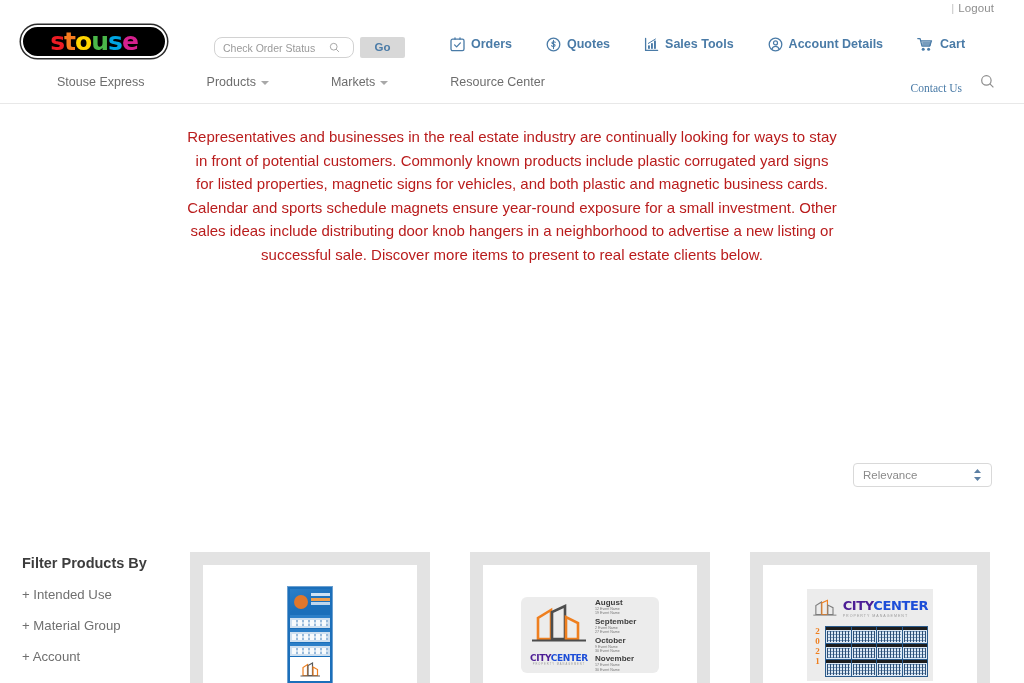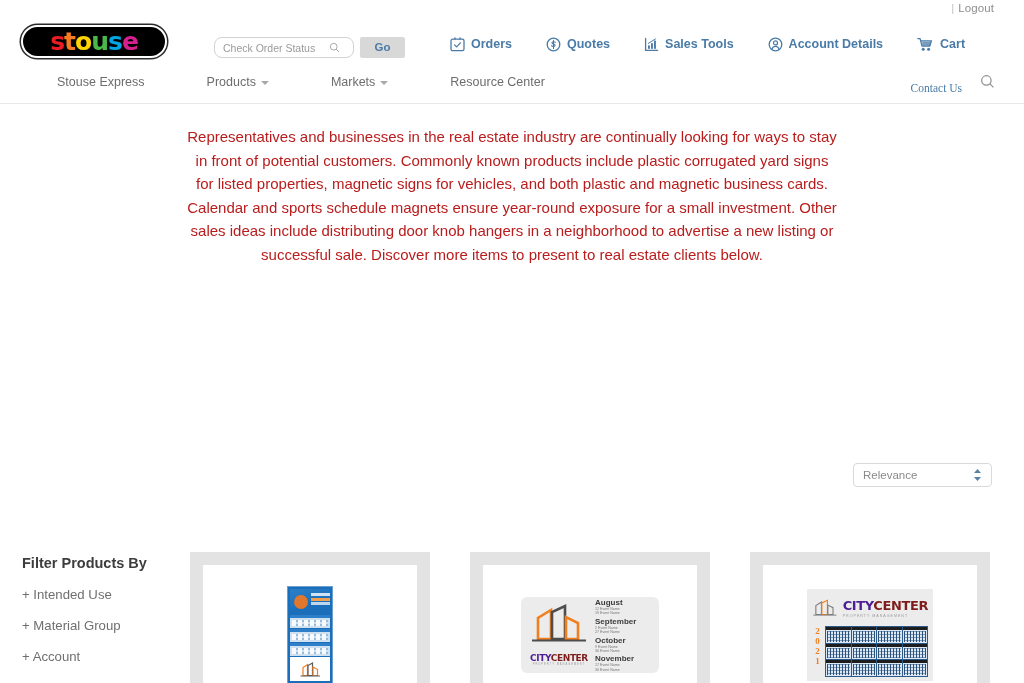--- a/index.html
+++ b/index.html
@@ -429,21 +429,21 @@
   }
 
   
   .cc-text { line-height: 1; }
   .cc-main {
     font-family: "DejaVu Sans", sans-serif;
     font-weight: bold;
     letter-spacing: -.4px;
   }
   .cc-city { color: #4c1d95; }
-  .cc-center { color: #7f1d1d; text-align: right; }
+  .cc-center { color: #1d4ed8; text-align: right; }
   .cc-sub {
     color: #9a9a9a;
     letter-spacing: 1px;
   }
 </style>
 </head>
 <body>
 
 <div class="topbar">
   <div class="logout-wrap">

